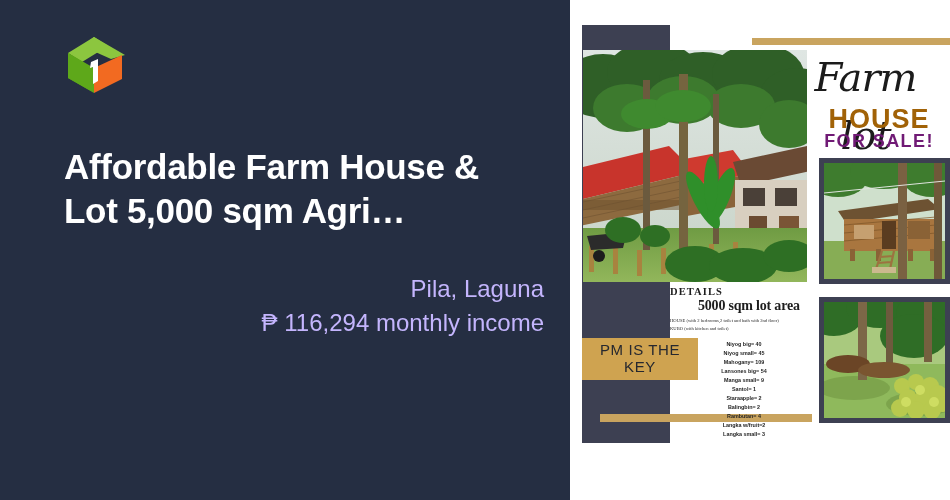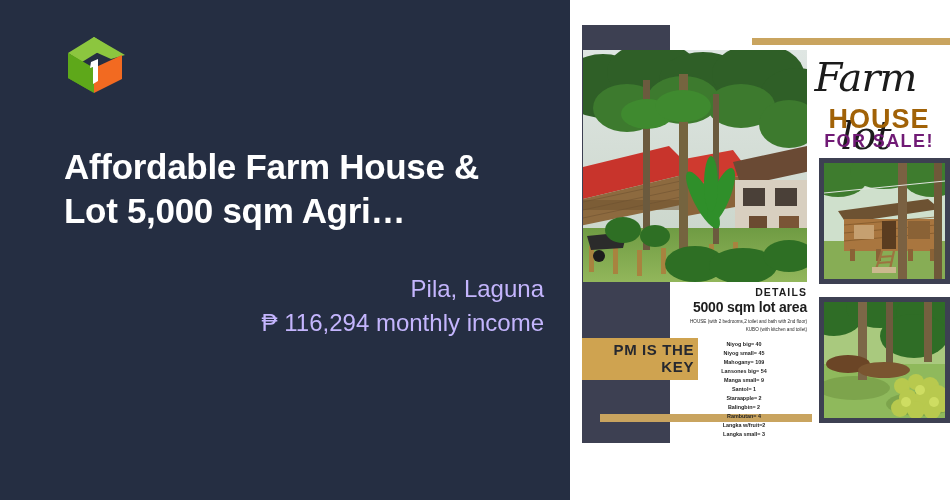--- a/index.html
+++ b/index.html
@@ -145,37 +145,38 @@
   }
 
   
   .pm-badge {
     position: absolute;
     left: 12px; top: 338px;
     width: 116px; height: 42px;
     background: #cfa350;
     color: #26282f;
     font-size: 15px;
-    font-weight: 700;
+    font-weight: 400;
     letter-spacing: 0.6px;
     display: flex;
     align-items: center;
     justify-content: center;
-    text-align: right;
+    text-align: center;
     line-height: 1.12;
     padding: 0 4px;
   }
 
   
   .details {
     position: absolute;
-    left: 92px; top: 286px;
+    left: 100px; top: 286px;
     width: 145px;
-    text-align: right;
+    text-align: left;
     color: #1d1d1d;
+    font-family: Liberation Serif, serif;
   }
   .details-h {
     font-size: 10.5px;
     font-weight: 700;
     letter-spacing: 1.1px;
   }
   .details-sub {
     font-size: 14px;
     font-weight: 700;
     letter-spacing: -0.2px;

